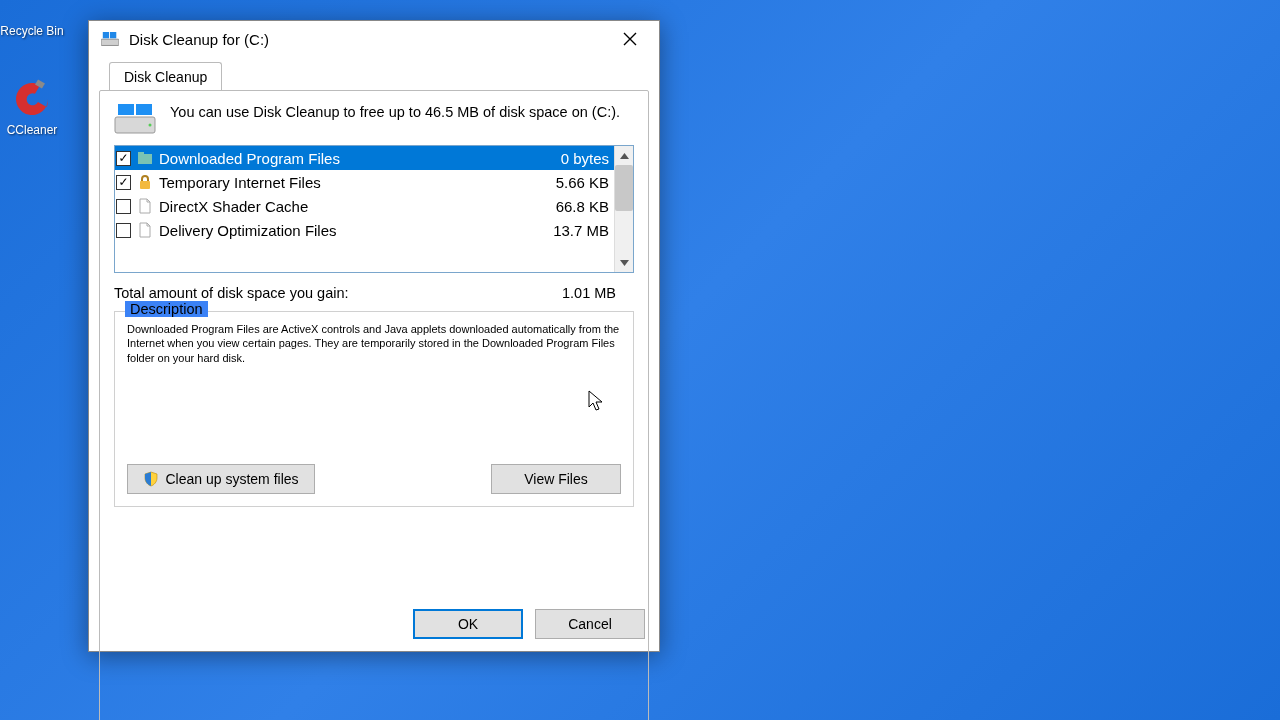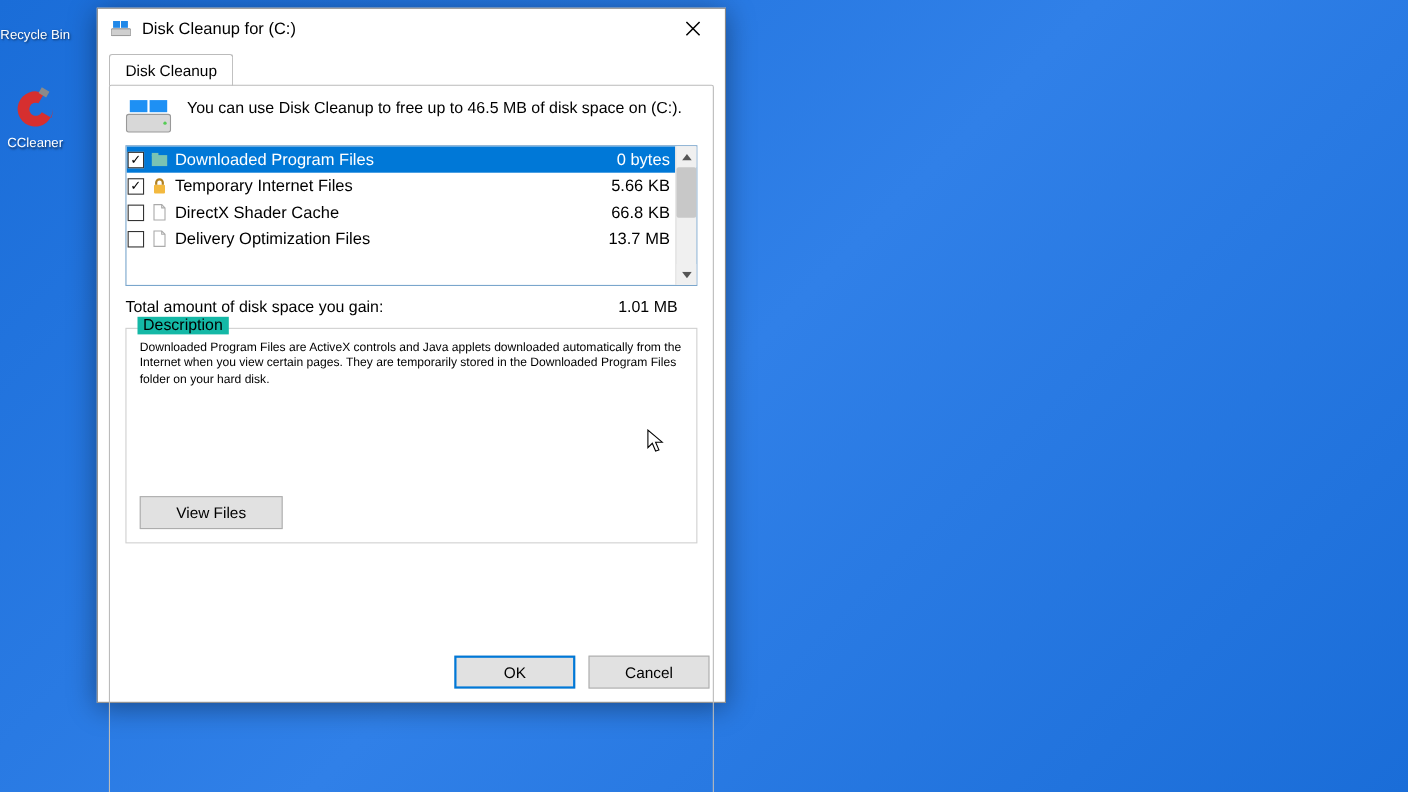--- a/index.html
+++ b/index.html
@@ -7,28 +7,28 @@
   font-family: "Segoe UI", Tahoma, sans-serif;
   background: linear-gradient(135deg, #1a6dd8 0%, #3080e8 50%, #1a6dd8 100%);
   width: 1280px; height: 720px; overflow: hidden; position: relative;
 }
 .desktop-icon { position: absolute; left: 0; top: -20px; width: 64px; text-align: center; color: #fff; font-size: 12px; text-shadow: 1px 1px 2px rgba(0,0,0,.6);}
 .desktop-icon .ico { width: 44px; height: 44px; margin: 0 auto 2px; }
 .desktop-icon.recycle { top: -22px; }
 .desktop-icon.ccleaner { top: 75px; }
 .ccleaner-ico { width:48px; height:48px; margin:0 auto; }
 .dialog {
-  position: absolute; left: 88px; top: 7px; width: 572px; height: 632px;
+  position: absolute; left: 88px; top: 20px; width: 572px; height: 632px;
   background: #fff; border: 1px solid #888; box-shadow: 0 4px 24px rgba(0,0,0,.4);
 }
 .titlebar { height: 36px; display: flex; align-items: center; padding: 0 8px 0 12px; }
 .titlebar .title-icon { width: 18px; height: 14px; margin-right: 10px; }
 .titlebar .title { flex: 1; font-size: 15px; color: #000; }
 .titlebar .close { width: 42px; height: 28px; display:flex; align-items:center; justify-content:center; }
-.tabarea { padding: 4px 10px 0; }
+.tabarea { padding: 4px 20px 0; }
 .tab { display: inline-block; padding: 6px 14px 6px; border: 1px solid #bbb; border-bottom: none; background:#fff; font-size:14px; position:relative; top:1px; border-top-left-radius:3px; border-top-right-radius:3px;}
 .panel { margin: 0 10px 10px; border: 1px solid #bbb; border-radius: 2px; padding: 12px 14px 10px; height: 684px; position:relative;}
 .inforow { display:flex; gap:14px; margin-bottom:10px;}
 .disk-icon { width:42px; height:32px; flex-shrink:0; }
 .infotext { font-size:14.5px; line-height:1.35; color:#000;}
 .label { font-size:14.5px; margin-bottom:6px; }
 .listbox { border:1px solid #7aa6cc; height:128px; position:relative; display:flex;}
 .listcontent { flex:1; overflow:hidden;}
 .row { display:flex; align-items:center; height:24px; padding:0 1px; font-size:15px; gap:6px;}
 .row.sel { background:#0078d7; color:#fff;}
@@ -36,21 +36,21 @@
 .cbx { width:15px; height:15px; border:1px solid #333; background:#fff; display:flex; align-items:center; justify-content:center; flex-shrink:0;}
 .cbx.checked::after{ content:"✓"; font-size:12px; line-height:1; color:#000;}
 .row .fic { width:16px; height:16px; flex-shrink:0;}
 .row .name { flex:1; white-space:nowrap; overflow:hidden; text-overflow:ellipsis;}
 .row .size { width:74px; text-align:right; padding-right:4px;}
 .scrollbar { width:19px; background:#f0f0f0; border-left:1px solid #ddd; display:flex; flex-direction:column;}
 .sbtn { height:19px; display:flex; align-items:center; justify-content:center; background:#f0f0f0; font-size:10px; color:#555;}
 .thumb { width:100%; background:#c8c8c8; height:46px; border-radius:2px;}
 .totalrow { display:flex; justify-content:space-between; font-size:14.5px; margin-top:12px; padding-right:18px;}
 .fieldset { border:1px solid #d0d0d0; margin-top:10px; padding:10px 12px 12px; position:relative; height:196px;}
-.fieldset .legend { position:absolute; top:-11px; left:10px; background:#14b8a6; padding:0 5px; font-size:14.5px;}
+.fieldset .legend { position:absolute; top:-11px; left:10px; background:#3b82f6; padding:0 5px; font-size:14.5px;}
 .desc { font-size:11px; line-height:1.3;}
 .btnrow { position:absolute; bottom:12px; left:12px; right:12px; display:flex; justify-content:space-between;}
 .btn { height:30px; min-width:100px; padding:0 14px; background:#e1e1e1; border:1px solid #adadad; font-size:14px; display:inline-flex; align-items:center; justify-content:center; gap:6px; cursor:default;}
 .btn.wide{ min-width:188px;}
 .bottom-buttons { position:absolute; bottom:12px; right:14px; display:flex; gap:12px;}
 .btn.primary { border:2px solid #0078d7; background:#e1e1e1; min-width:110px;}
 .btn.plain { min-width:110px;}
 .shield-ico { width:16px; height:16px;}
 .cursor { position:absolute; left:588px; top:390px; pointer-events:none; z-index:10;}
 </style>
@@ -163,20 +163,29 @@
 
     <div class="totalrow">
       <span>Total amount of disk space you gain:</span>
       <span>1.01 MB</span>
     </div>
 
     <div class="fieldset">
       <span class="legend">Description</span>
       <div class="desc">Downloaded Program Files are ActiveX controls and Java applets downloaded automatically from the Internet when you view certain pages. They are temporarily stored in the Downloaded Program Files folder on your hard disk.</div>
       <div class="btnrow">
+        <span class="btn wide">
+          <span class="shield-ico">
+            <svg viewBox="0 0 16 16">
+                <path d="M8 1l6 2v4c0 4-3 7-6 8-3-1-6-4-6-8V3l6-2z" fill="#ffd23e" stroke="#c08a00" stroke-width=".6"></path>
+                <path d="M8 1v14c-3-1-6-4-6-8V3l6-2z" fill="#2b7cd3"></path>
+              </svg>
+          </span>
+          <span>Clean up system files</span>
+        </span>
         <span class="btn" style="min-width:130px">View Files</span>
       </div>
     </div>
   </div>
 
   <div class="bottom-buttons">
     <span class="btn primary">OK</span>
     <span class="btn plain">Cancel</span>
   </div>
 </div>

